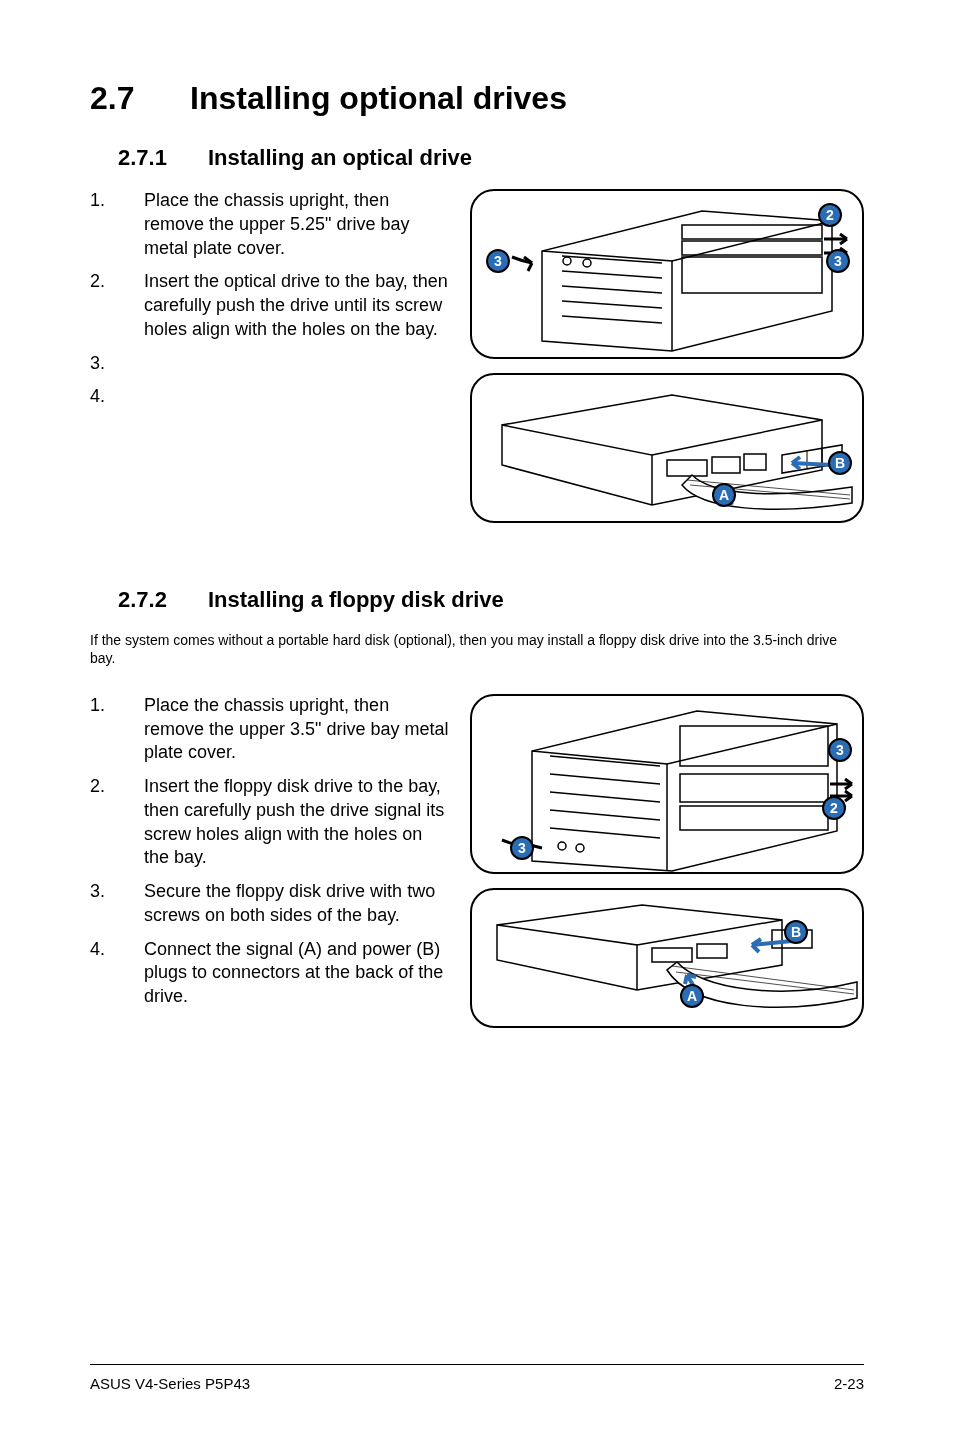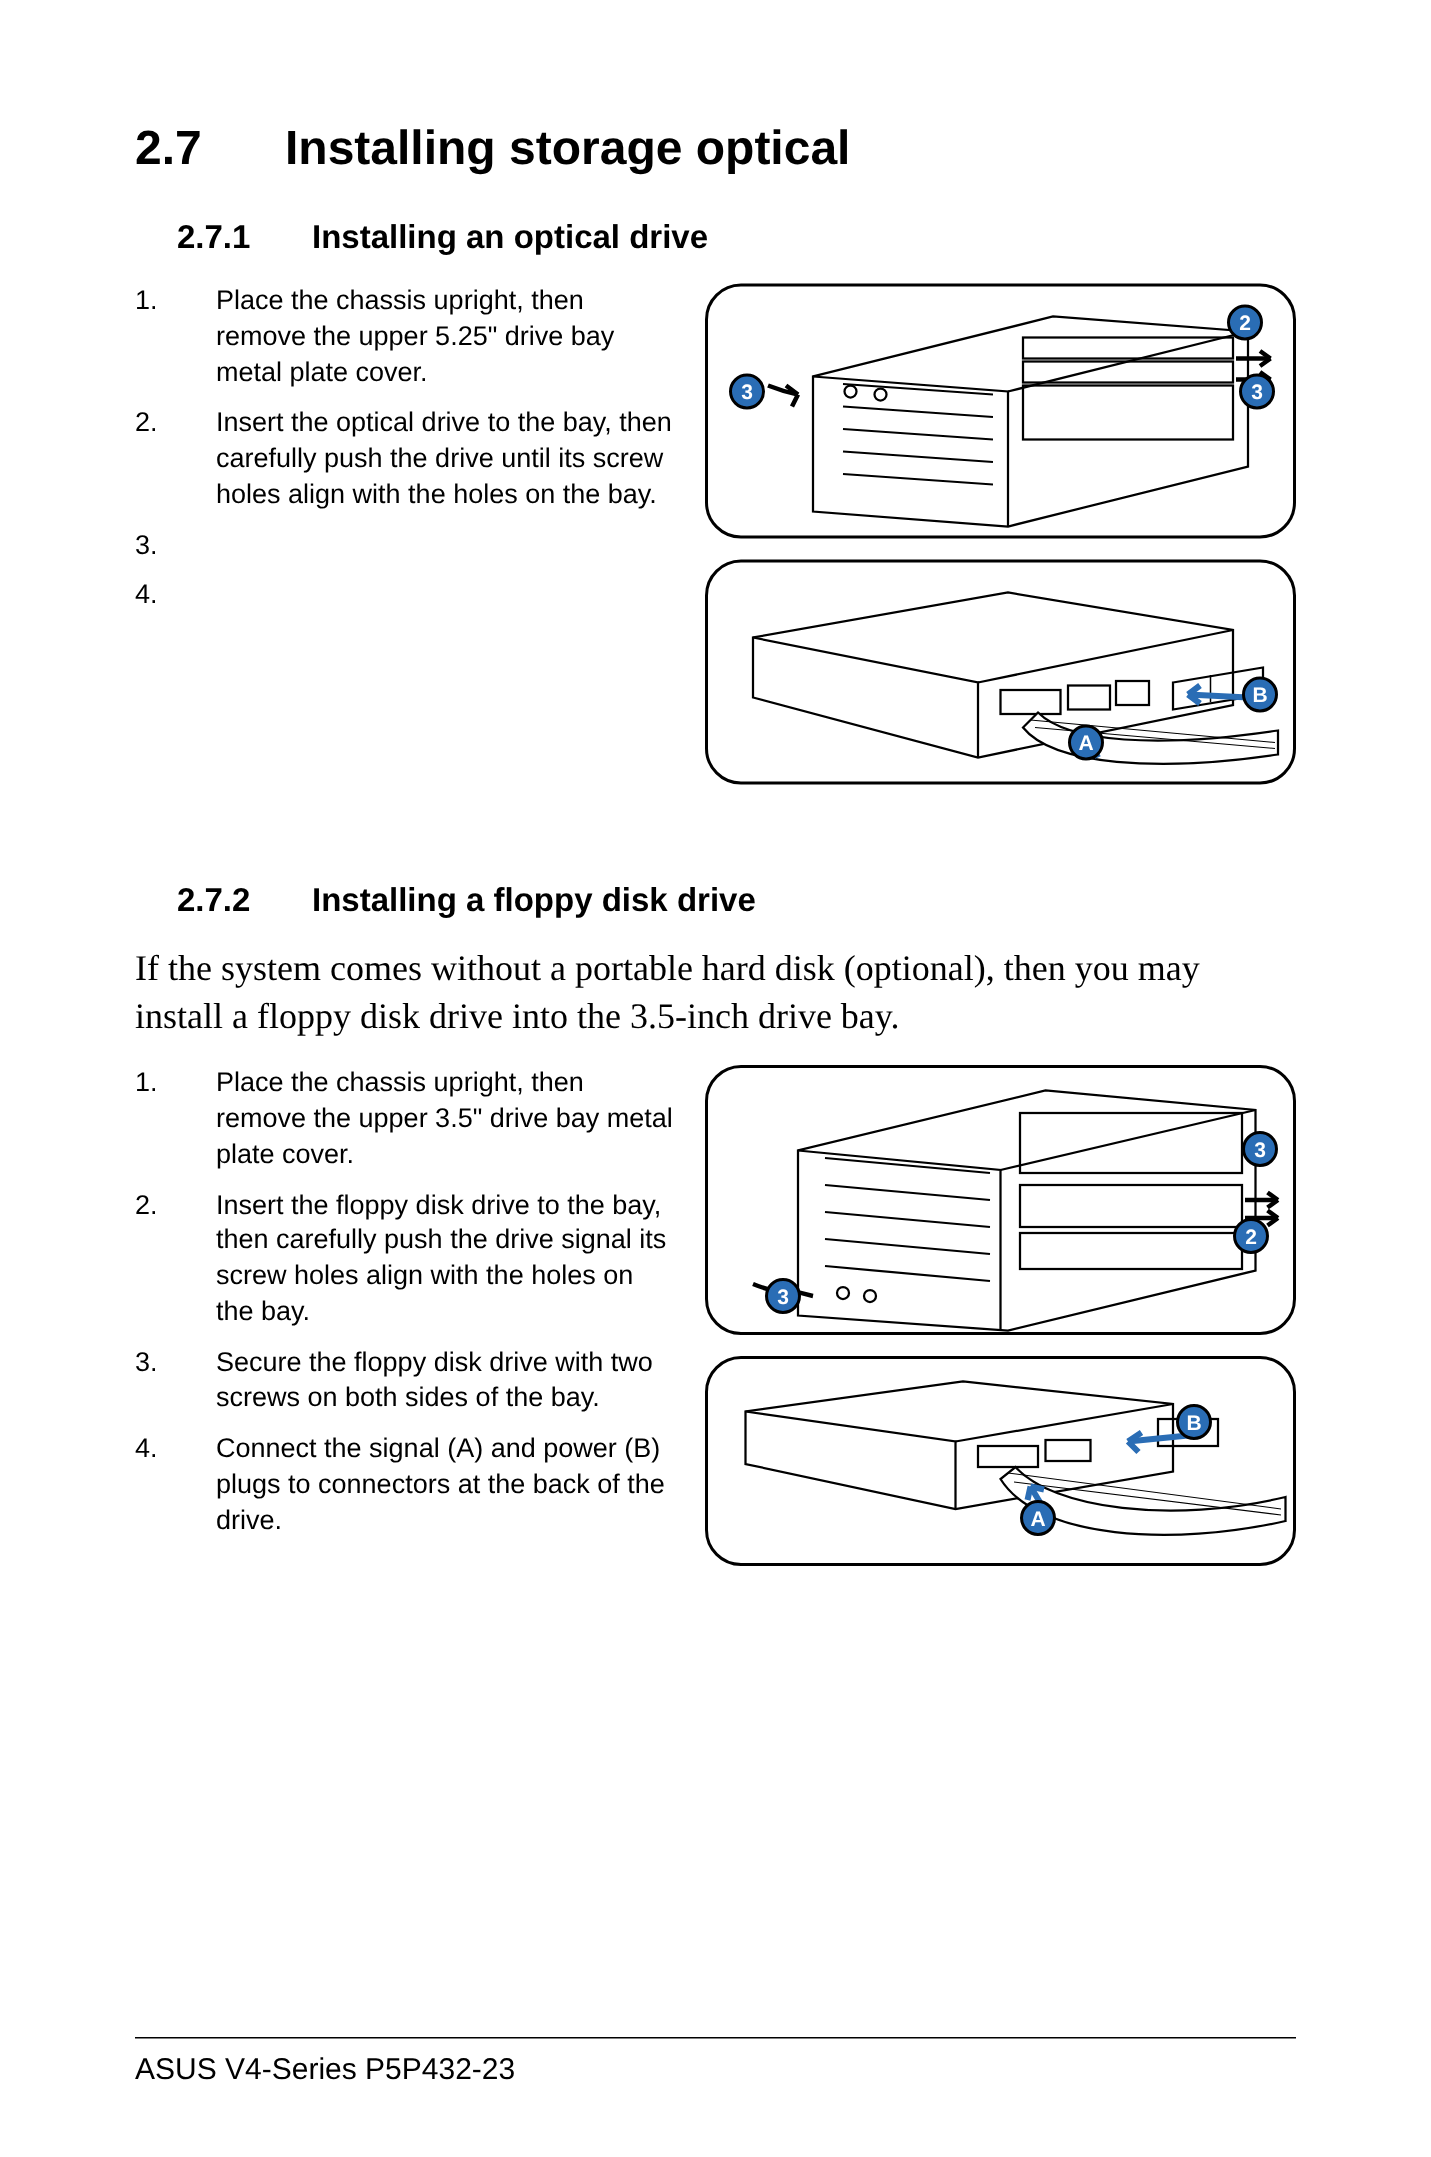--- a/index.html
+++ b/index.html
@@ -56,24 +56,23 @@
   }
   ol.steps > li {
     display: flex;
     margin-bottom: 10px;
   }
   ol.steps .n {
     width: 54px;
     flex-shrink: 0;
   }
   .paragraph {
-    font-size: 24px;
+    font-size: 14px;
     line-height: 1.32;
-    margin-bottom: 16px;
-    font-family: Liberation Serif, serif;
+    margin-bottom: 26px;
   }
   .figure {
     border: 2.5px solid #000;
     border-radius: 24px;
     width: 394px;
     position: relative;
     background: #fff;
     overflow: hidden;
   }
   .figure svg { display: block; }
@@ -94,28 +93,29 @@
   }
   .spacer-mid { height: 64px; }
   .footer {
     position: absolute;
     bottom: 46px;
     left: 90px;
     right: 90px;
     border-top: 1px solid #000;
     padding-top: 10px;
     display: flex;
-    font-size: 20px;
+    justify-content: space-between;
+    font-size: 15px;
   }
 </style>
 </head>
 <body>
 
 <h1 class="section-title">
-  <span class="section-num">2.7</span><span>Installing storage optical</span>
+  <span class="section-num">2.7</span><span>Installing optional drives</span>
 </h1>
 
 <h2 class="subsection-title">
   <span class="sub-num">2.7.1</span><span>Installing an optical drive</span>
 </h2>
 
 <div class="row">
   <div class="left-col">
     <ol class="steps">
       <li>

